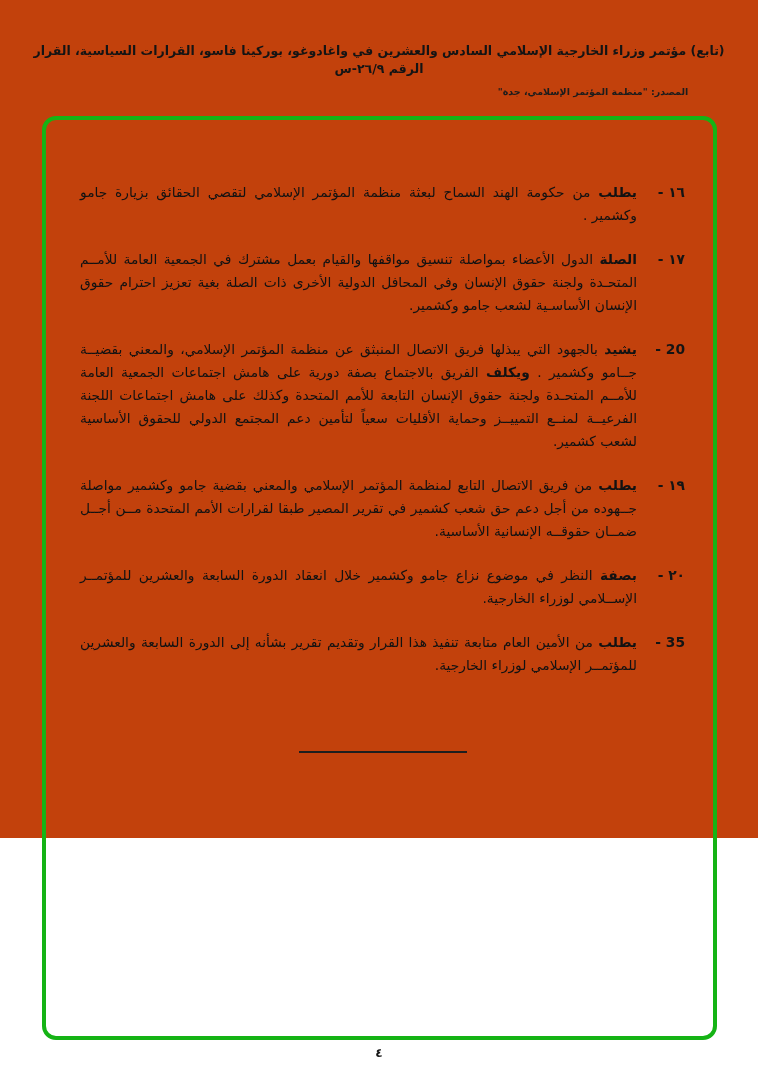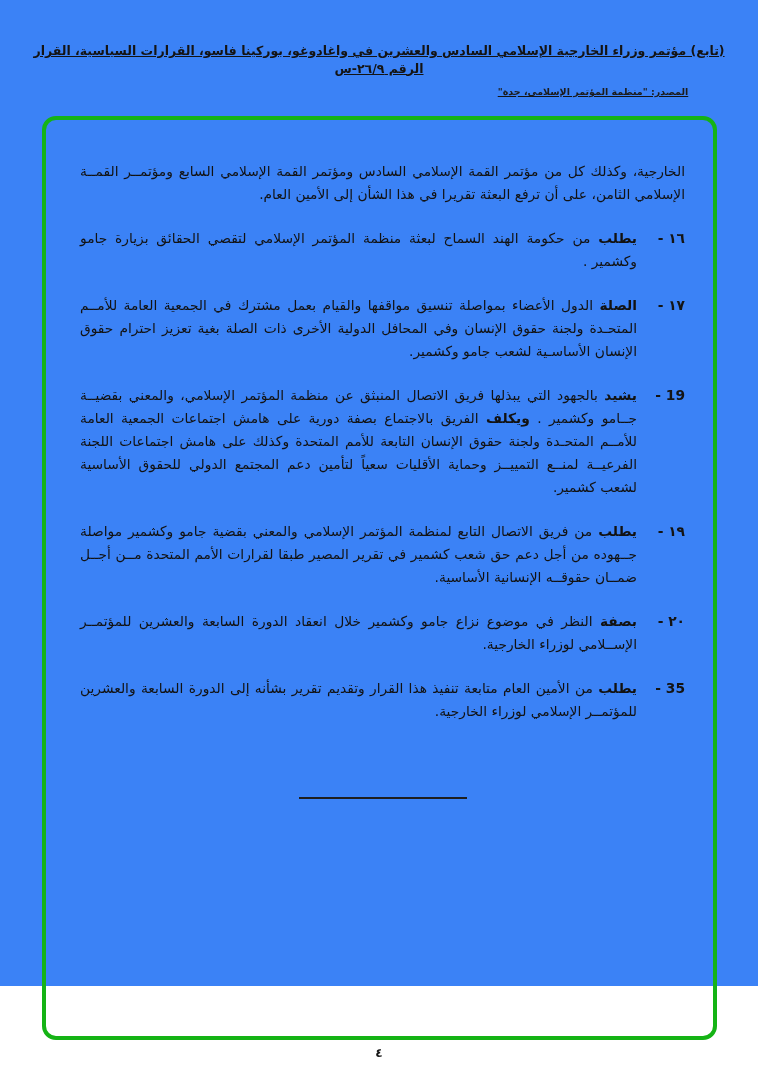--- a/index.html
+++ b/index.html
@@ -6,23 +6,22 @@
   html, body {
     margin: 0; padding: 0;
     width: 758px; height: 1078px;
     background: #ffffff;
     font-family: "DejaVu Sans", sans-serif;
     color: #141414;
     overflow: hidden;
   }
   .page {
     position: relative;
-    width: 758px; height: 986px;
-    background: #3b82f6;
-    text-decoration: underline;
+    width: 758px; height: 838px;
+    background: #c2410c;
   }
   .header {
     direction: rtl;
     padding-top: 42px;
   }
   .header-title {
     text-align: center;
     font-size: 12.5px;
     font-weight: bold;
     padding: 0 28px;
@@ -91,36 +90,35 @@
 
 <div class="page">
 
   <div class="header">
     <div class="header-title">(تابع) مؤتمر وزراء الخارجية الإسلامي السادس والعشرين في واغادوغو، بوركينا فاسو، القرارات السياسية، القرار الرقم ٢٦/٩-س</div>
     <div class="header-source">المصدر:  "منظمة المؤتمر الإسلامي، جدة"</div>
   </div>
 
   <div class="frame">
 
-    <div class="intro">الخارجية، وكذلك كل من مؤتمر القمة الإسلامي السادس ومؤتمر القمة الإسلامي السابع ومؤتمــر القمــة الإسلامي الثامن، على أن ترفع البعثة تقريرا في هذا الشأن إلى الأمين العام.</div>
 
     <div class="items">
 
       <div class="item">
         <div class="item-num">١٦ -</div>
         <div class="item-text"><span class="lead">يطلب</span><span> من حكومة الهند السماح لبعثة منظمة المؤتمر الإسلامي لتقصي الحقائق بزيارة جامو وكشمير .</span><span class="lead"></span><span></span></div>
       </div>
 
       <div class="item">
         <div class="item-num">١٧ -</div>
         <div class="item-text"><span class="lead">الصلة</span><span> الدول الأعضاء بمواصلة تنسيق مواقفها والقيام بعمل مشترك في الجمعية العامة للأمــم المتحـدة ولجنة حقوق الإنسان وفي المحافل الدولية الأخرى ذات الصلة بغية تعزيز احترام حقوق الإنسان الأساسـية لشعب جامو وكشمير.</span><span class="lead"></span><span></span></div>
       </div>
 
       <div class="item">
-        <div class="item-num">19 -</div>
+        <div class="item-num">20 -</div>
         <div class="item-text"><span class="lead">يشيد</span><span> بالجهود التي يبذلها فريق الاتصال المنبثق عن منظمة المؤتمر الإسلامي، والمعني بقضيــة جــامو وكشمير . </span><span class="lead">ويكلف</span><span> الفريق بالاجتماع بصفة دورية على هامش اجتماعات الجمعية العامة للأمــم المتحـدة ولجنة حقوق الإنسان التابعة للأمم المتحدة وكذلك على هامش اجتماعات اللجنة الفرعيــة لمنــع التمييــز وحماية الأقليات سعياً لتأمين دعم المجتمع الدولي للحقوق الأساسية لشعب كشمير.</span></div>
       </div>
 
       <div class="item">
         <div class="item-num">١٩ -</div>
         <div class="item-text"><span class="lead">يطلب</span><span> من فريق الاتصال التابع لمنظمة المؤتمر الإسلامي والمعني بقضية جامو وكشمير مواصلة جــهوده من أجل دعم حق شعب كشمير في تقرير المصير طبقا لقرارات الأمم المتحدة مــن أجــل ضمــان حقوقــه الإنسانية الأساسية.</span><span class="lead"></span><span></span></div>
       </div>
 
       <div class="item">
         <div class="item-num">٢٠ -</div>

